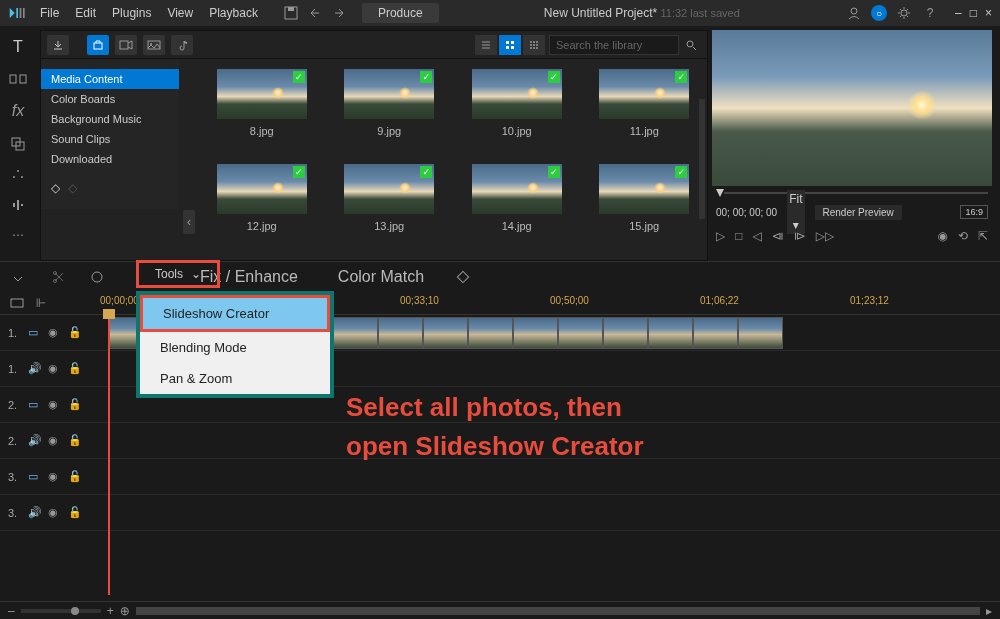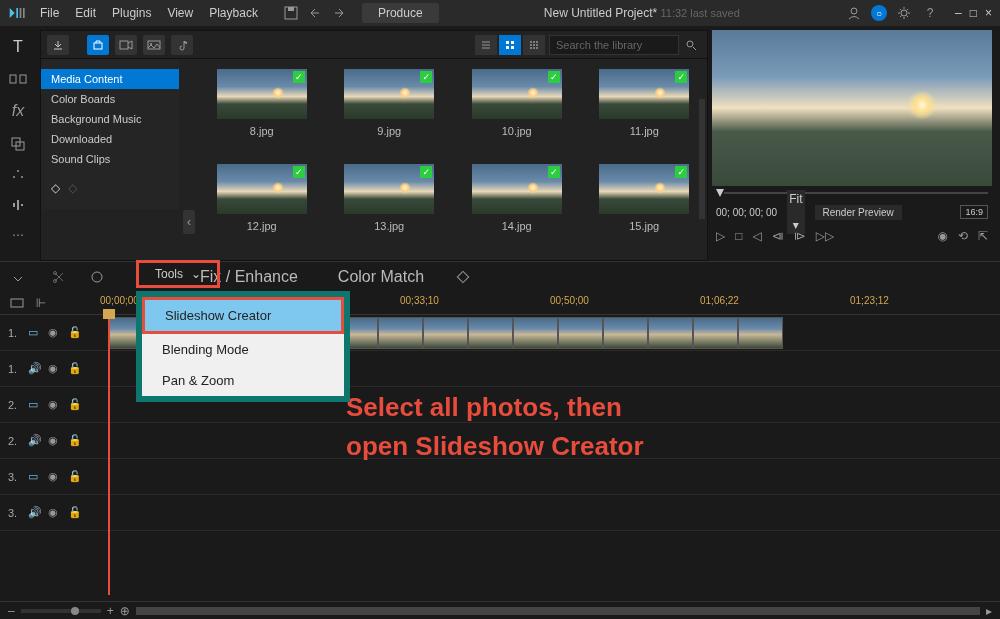--- a/index.html
+++ b/index.html
@@ -67,21 +67,21 @@
 .playback-row { height: 24px; display: flex; align-items: center; gap: 10px; padding: 0 4px; }
 .play-icon { color: #999; cursor: pointer; }
 
 
 .timeline-toolbar { height: 30px; display: flex; align-items: center; padding: 0 10px; gap: 20px; border-top: 1px solid #333; position: relative; }
 .tt-btn { font-size: 16px; color: #bbb; cursor: pointer; padding: 4px 10px; display: flex; align-items: center; gap: 6px; }
 .tools-btn-wrap { position: absolute; left: 136px; top: -2px; border: 3px solid #e74c3c; padding: 2px 2px; }
 .tools-btn { display: flex; align-items: flex-start; gap: 8px; padding: 2px 14px; font-size: 12px; }
 
 
-.dropdown { position: absolute; left: 136px; top: 291px; width: 214px; background: #f0f0f0; border: 6px solid #0f766e; z-index: 100; }
+.dropdown { position: absolute; left: 136px; top: 291px; width: 198px; background: #f0f0f0; border: 4px solid #0f766e; z-index: 100; }
 .dropdown-highlight-box { border: 3px solid #e74c3c; }
 .dropdown-item { padding: 8px 20px; font-size: 13px; color: #222; cursor: pointer; }
 .dropdown-item.highlighted { background: #7ec8f0; }
 
 
 .timeline-area { background: #1a1a1a; }
 .timeline-header { height: 24px; display: flex; align-items: center; border-bottom: 1px solid #333; }
 .track-controls-header { width: 100px; display: flex; align-items: center; gap: 6px; padding: 0 8px; }
 .ruler { flex: 1; position: relative; height: 24px; }
 .ruler-tick { position: absolute; top: 4px; font-size: 10px; color: #d4a850; }
@@ -244,22 +244,22 @@
               <path d="M8 2v7a2 2 0 11-2-2" stroke="#999" fill="none"></path>
               <path d="M8 2l3 1v2l-3-1" fill="#999"></path>
             </svg>
           </div>
       </div>
       <div class="lib-sidebar">
         <div class="lib-categories">
           <div class="lib-cat selected">Media Content</div>
           <div class="lib-cat">Color Boards</div>
           <div class="lib-cat">Background Music</div>
+          <div class="lib-cat">Sound Clips</div>
           <div class="lib-cat">Downloaded</div>
-          <div class="lib-cat">Sound Clips</div>
         </div>
         <div class="lib-icons-bottom">
           <span style="color:#ccc">◇</span>
           <span style="color:#555">◇</span>
         </div>
       </div>
     </div>
 
     <div class="media-grid-area">
       <div class="media-toolbar">

